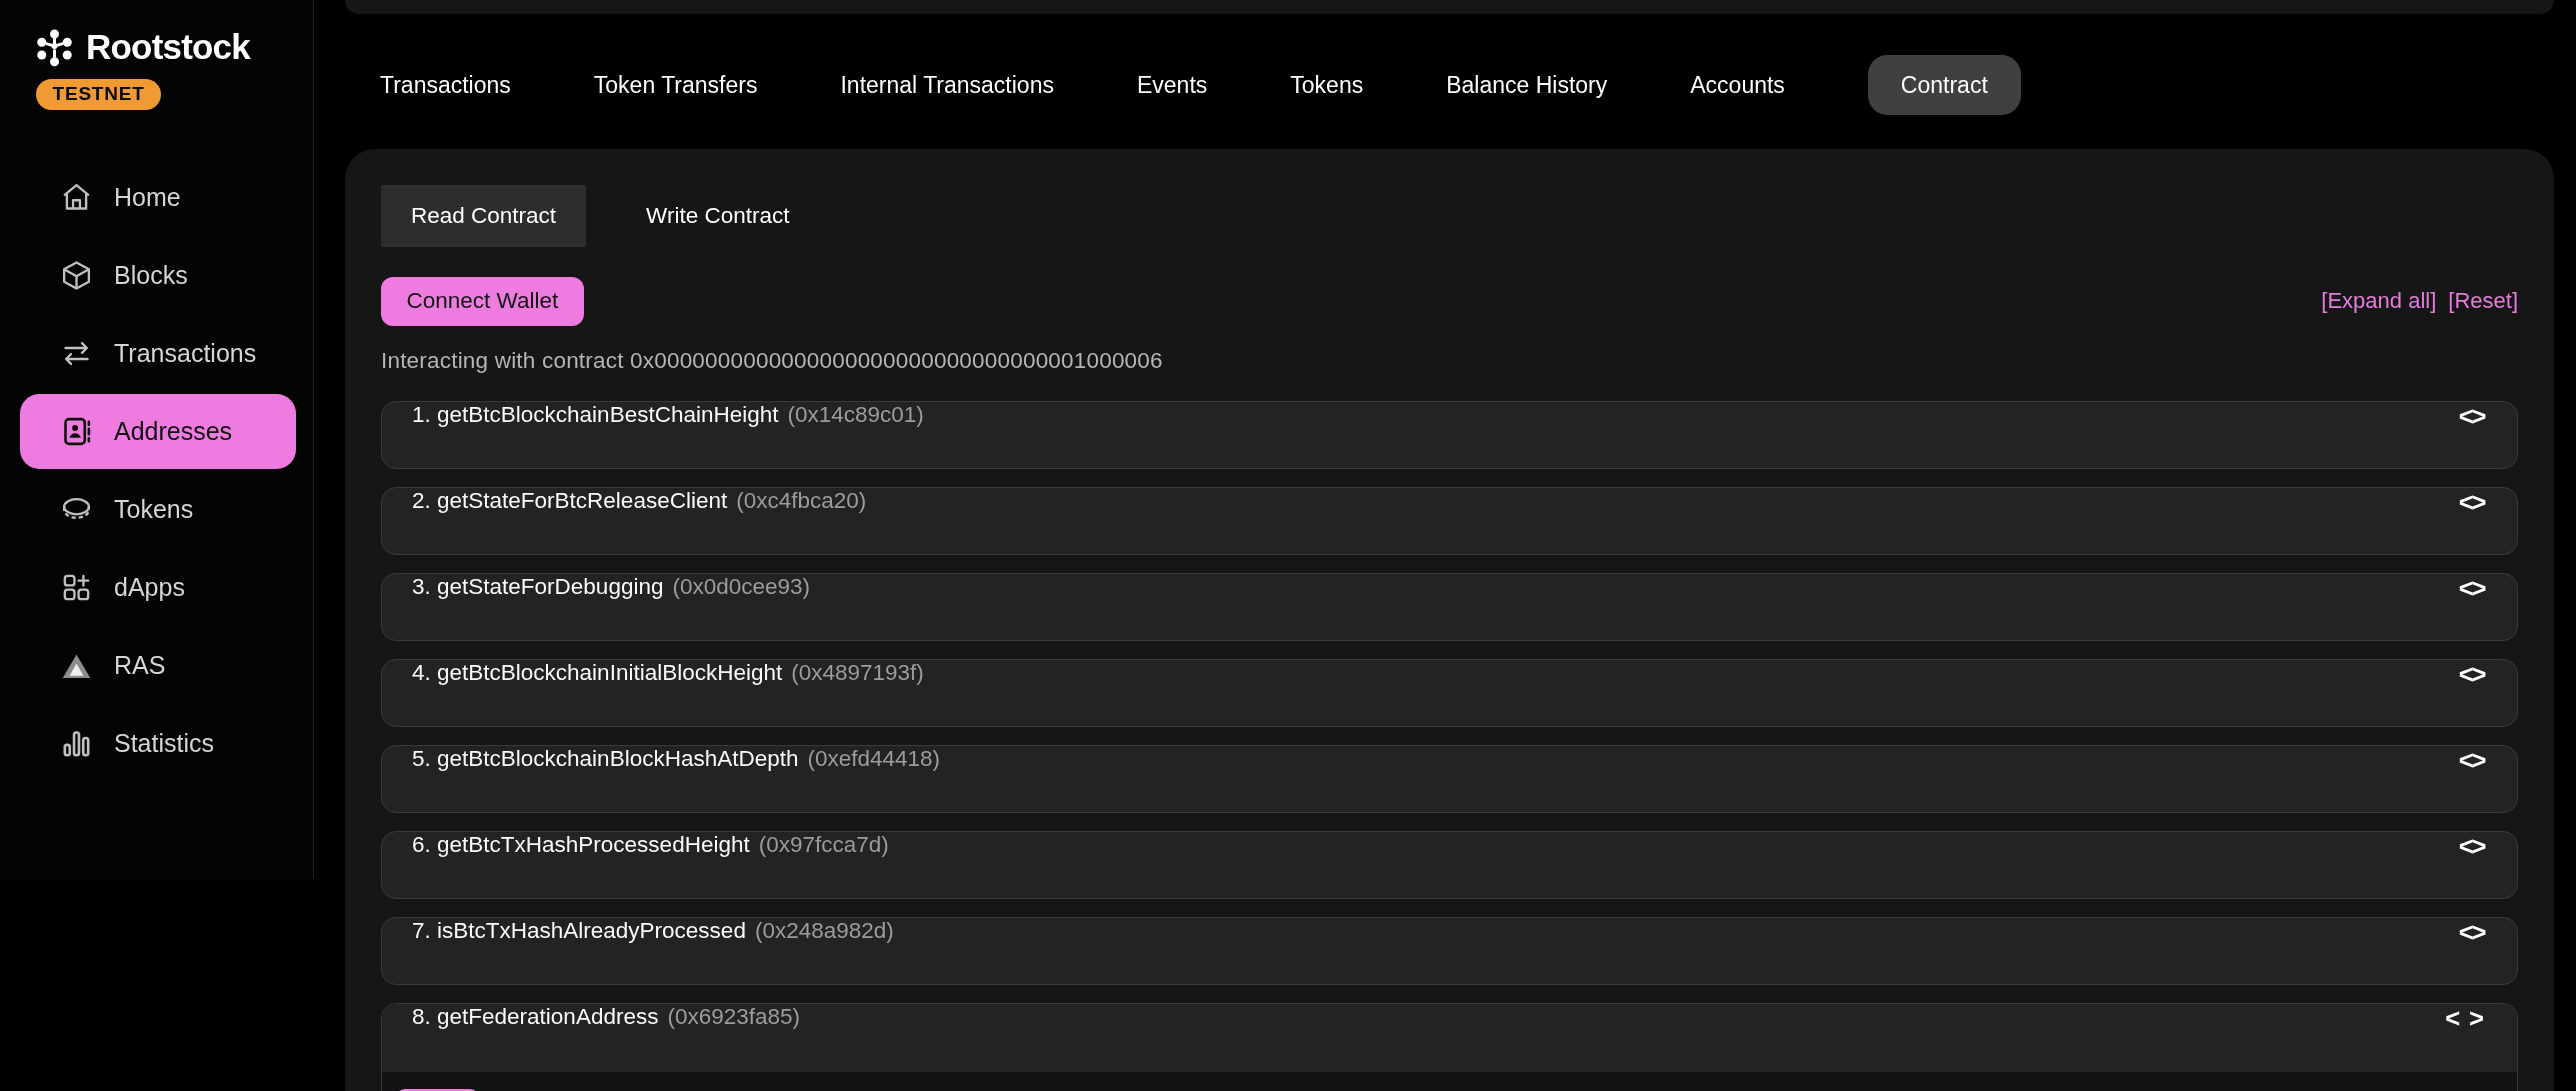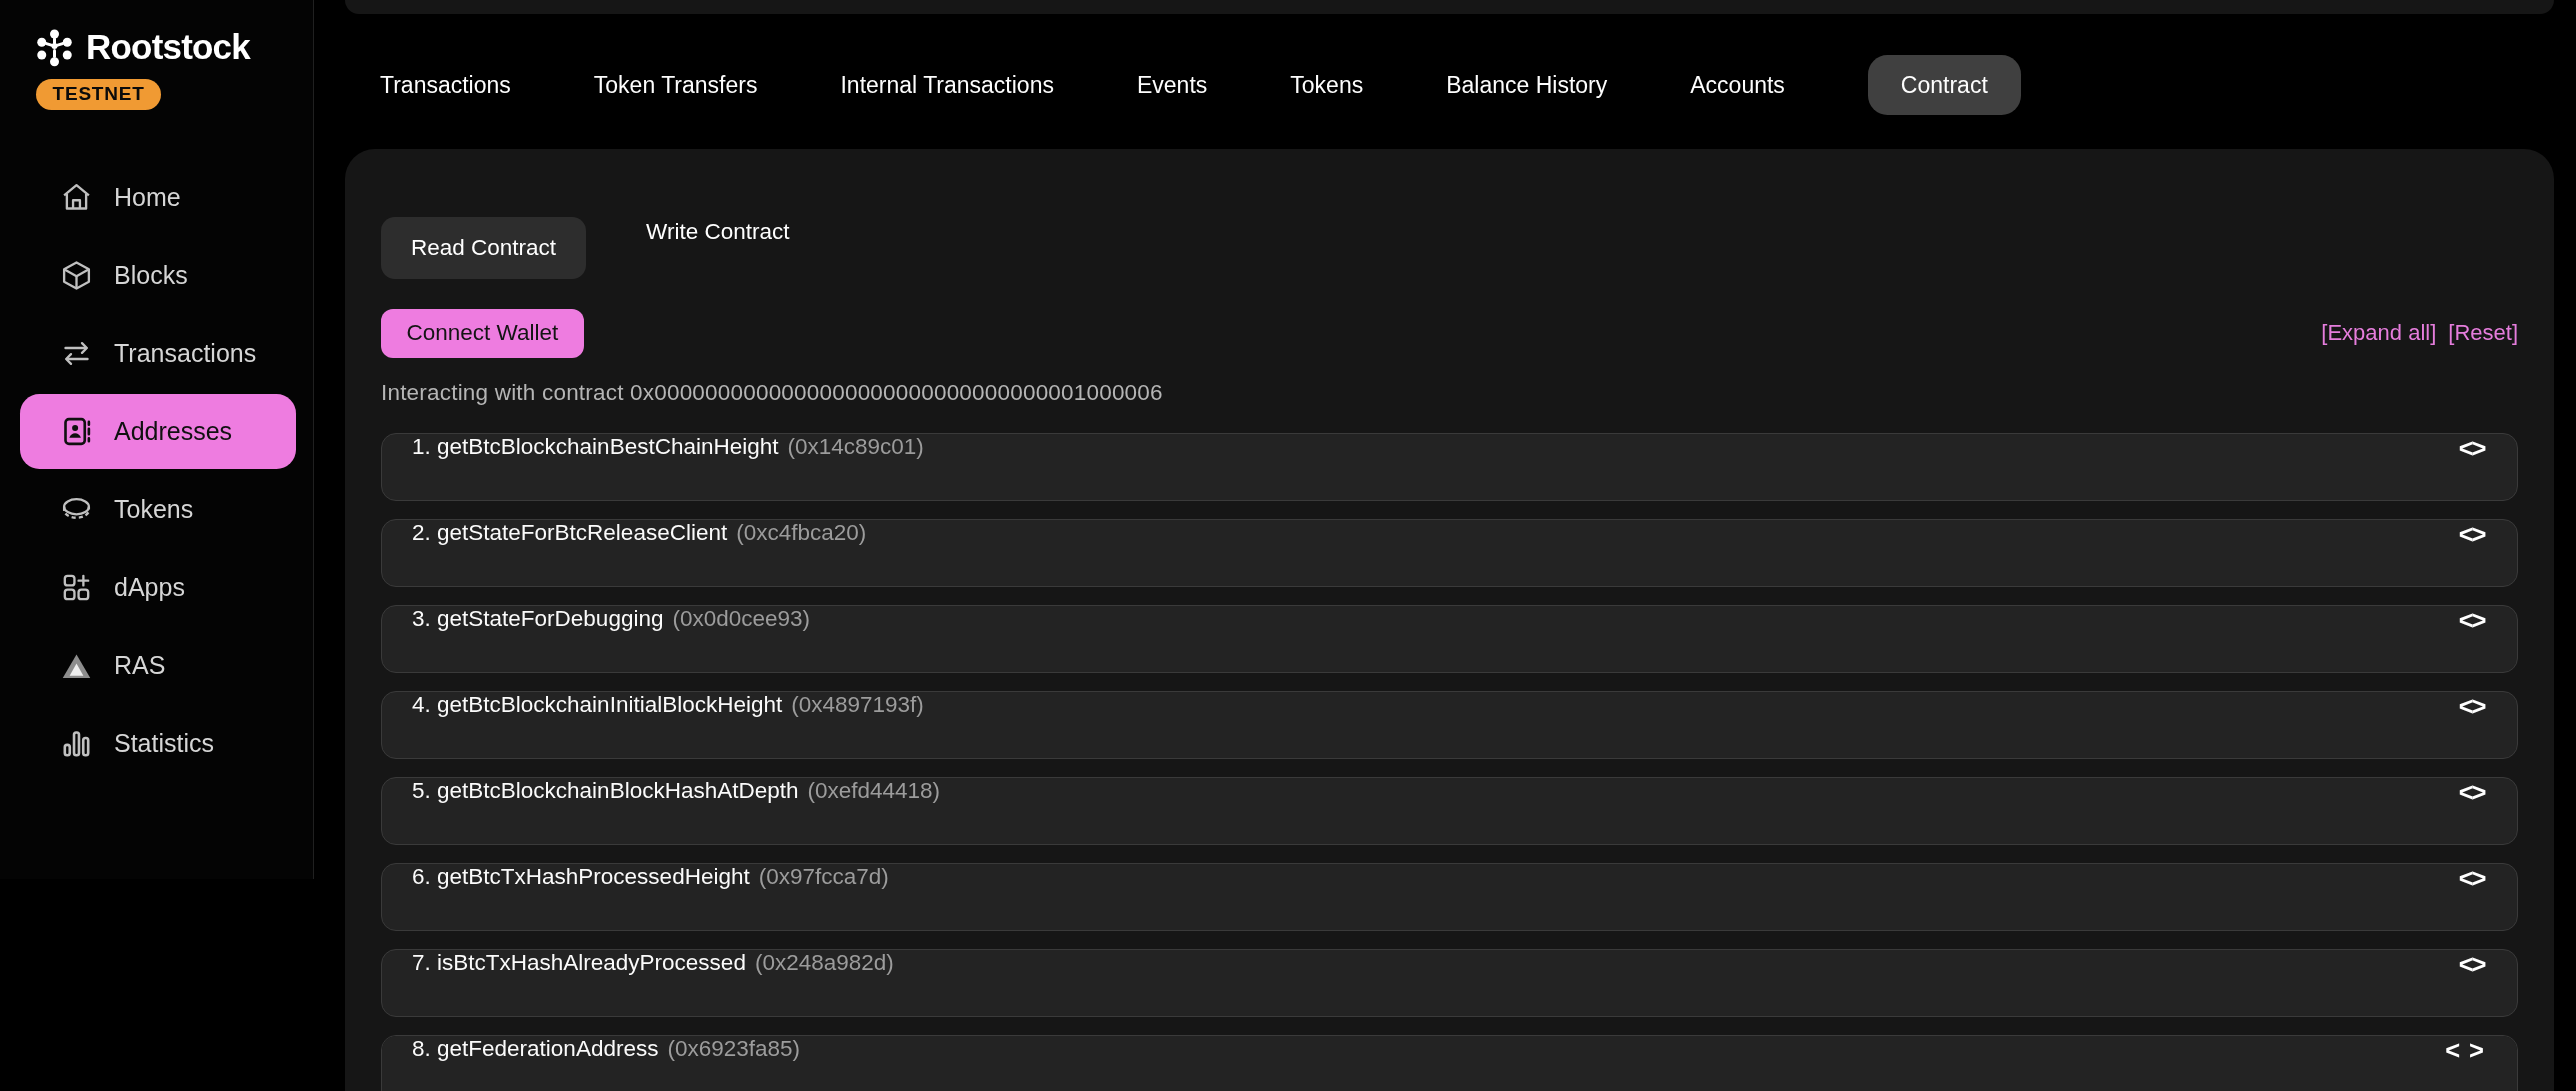--- a/index.html
+++ b/index.html
@@ -33,21 +33,21 @@
           align-items:center; gap:83px; }
   .tab { font-size:23px; color:#fdfdfd; white-space:nowrap; cursor:pointer; }
   .tab.active { background:#404040; border-radius:19.5px; padding:16.5px 33px; }
 
   
   .panel { position:absolute; left:345px; top:149px; width:2209px; height:942px;
            background:#161616; border-radius:30px 30px 0 0; padding:36px; }
 
   .subtabs { display:flex; align-items:center; gap:30px; }
   .subtab { font-size:22.5px; color:#fff; cursor:pointer; padding:18px 30px; }
-  .subtab.active { background:#2d2d2d; border-radius:14px;margin-top:32px; }
+  .subtab.active { background:#2d2d2d; border-radius:2px; }
 
   .wallet-row { margin-top:30px; display:flex; align-items:center;
                 justify-content:space-between; }
   .connect-btn { background:#ee7ce0; color:#141414; font-size:22.5px; font-weight:500;
                  border:none; border-radius:12px; padding:10.5px 25.5px 12px; cursor:pointer; }
   .link-group { display:flex; gap:12px; }
   .pink-link { color:#e57ddc; font-size:22px; cursor:pointer; text-decoration:none; }
 
   .interacting { margin-top:22.5px; font-size:22.5px; color:#b5b5b5; letter-spacing:0.2px; }
 

